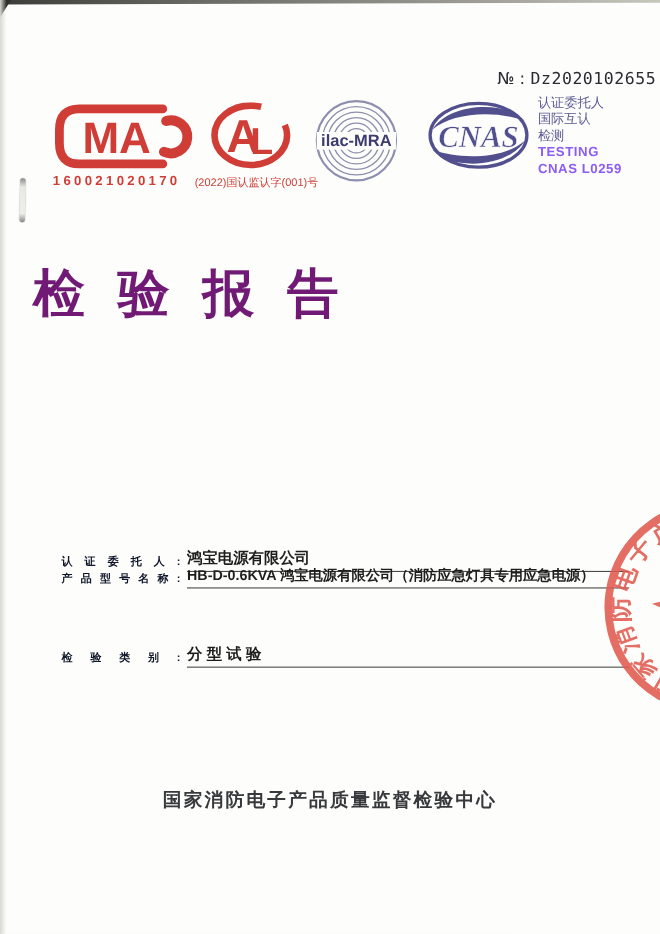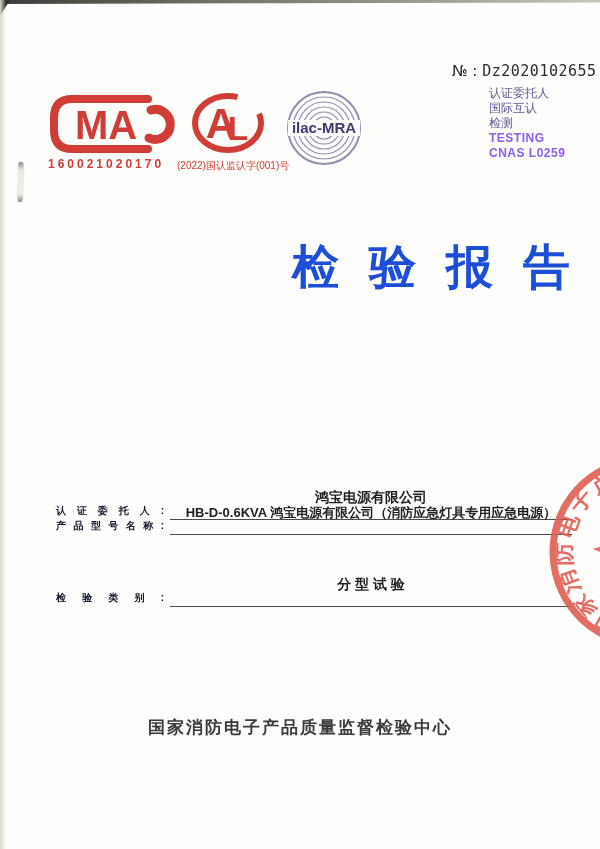--- a/index.html
+++ b/index.html
@@ -57,22 +57,22 @@
   .logo-cnas{left:389px;top:92px;}
   .cnas-textblock{
     position:absolute;left:489px;top:86px;
     color:#5a5993;font-size:12px;line-height:15px;white-space:nowrap;
   }
   .cnas-textblock .serifline{font-family:"Liberation Serif",serif;}
   .cnas-textblock .boldline{font-weight:bold;letter-spacing:0.5px;color:#8b5cf6;}
   
   .report-title{
     position:absolute;top:236px;left:0;width:100%;
-    text-align:right;
-    font-size:47px;font-weight:bold;color:#1d4ed8;
+    text-align:left;
+    font-size:47px;font-weight:bold;color:#701a75;
     letter-spacing:30px;padding-left:30px;box-sizing:border-box;
     white-space:nowrap;
   }
   
   .field{
     position:absolute;left:56px;right:28px;
     display:flex;align-items:flex-end;white-space:nowrap;
   }
   .field-1{top:498px;height:22px;}
   .field-2{top:513px;height:22px;}
@@ -80,21 +80,21 @@
   .flabel{
     display:inline-block;width:108px;flex:0 0 108px;
     font-size:10px;font-weight:bold;color:#0f172a;
     text-align:justify;text-align-last:justify;
     padding-bottom:2px;
   }
   .fvalue{
     flex:1 1 auto;margin-left:6px;
     font-size:14px;font-weight:bold;color:#1e1e1c;
     border-bottom:1.5px solid #4a4a48;
-    padding-bottom:12px;overflow:visible;text-align:center;
+    padding-bottom:2px;overflow:visible;
   }
   .field-2 .fvalue{font-size:13px;}
   
   .footer-org{
     position:absolute;top:716px;left:0;width:100%;
     text-align:center;font-size:17px;font-weight:bold;
     letter-spacing:2px;color:#38393d;white-space:nowrap;
   }
   
   .stamp{
@@ -144,20 +144,28 @@
         <circle cx="38" cy="38" r="21" stroke-width="1.2"></circle>
         <circle cx="38" cy="38" r="16" stroke-width="1.2"></circle>
         <circle cx="38" cy="38" r="11" stroke-width="1.2"></circle>
         <circle cx="38" cy="38" r="6" stroke-width="1.2"></circle>
       </g>
       <rect x="2" y="30" width="72" height="16" fill="#fdfdfb"></rect>
       <text x="38" y="43" text-anchor="middle" font-family="Liberation Sans, sans-serif" font-size="15" font-weight="bold" fill="#3c3c6e">ilac-MRA</text>
     </svg>
   </div>
 
+  <div class="logo logo-cnas">
+    <svg width="92" height="62" viewBox="0 0 92 62">
+      <ellipse cx="46" cy="31" rx="44" ry="29" fill="none" stroke="#514f8e" stroke-width="3"></ellipse>
+      <path d="M4,26 C18,2 70,-2 88,18 C62,8 22,10 4,26 Z" fill="#514f8e"></path>
+      <path d="M88,36 C74,60 22,64 4,44 C30,54 70,52 88,36 Z" fill="#514f8e"></path>
+      <text x="46" y="42" text-anchor="middle" font-family="Liberation Serif, serif" font-size="28" font-weight="bold" font-style="italic" fill="#514f8e" stroke="#fdfdfb" stroke-width="0.4">CNAS</text>
+    </svg>
+  </div>
 
   <div class="cnas-textblock">
     <div class="serifline">认证委托人</div>
     <div class="serifline">国际互认</div>
     <div class="serifline">检测</div>
     <div class="boldline">TESTING</div>
     <div class="boldline">CNAS L0259</div>
   </div>
 
   <div class="report-title">检验报告</div>

